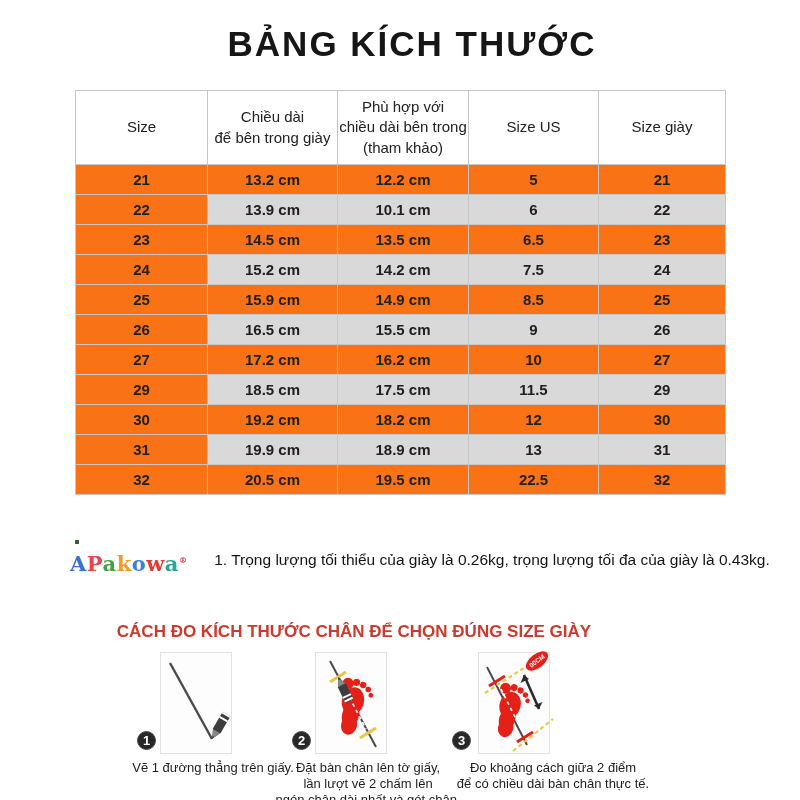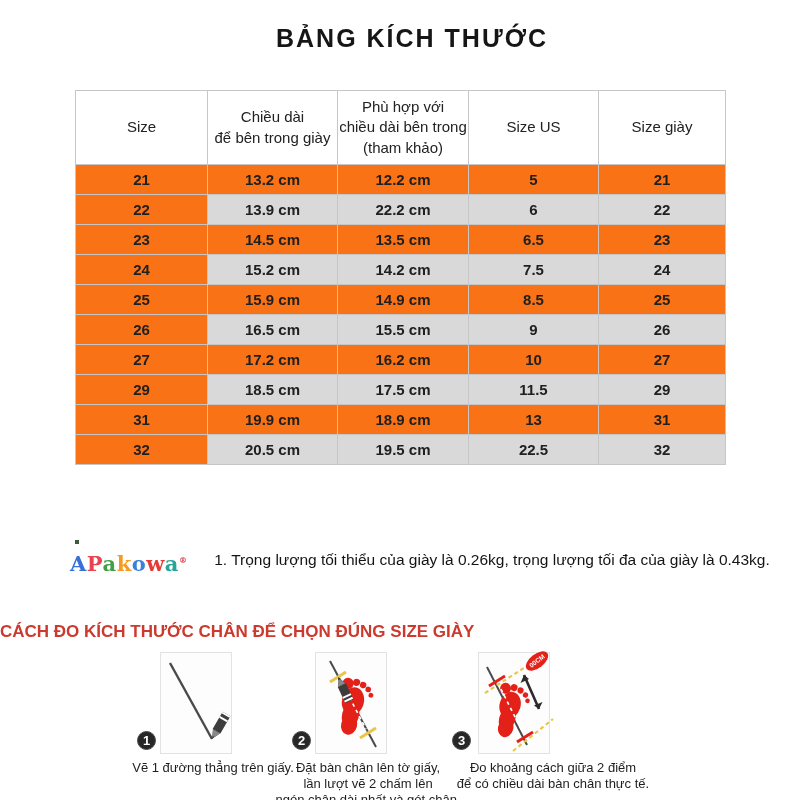--- a/index.html
+++ b/index.html
@@ -6,21 +6,21 @@
   html,body { width:800px; height:800px; }
   body {
     font-family:"Liberation Sans", sans-serif;
     background:#ffffff;
     color:#1d1d1d;
     position:relative;
     overflow:hidden;
   }
   .page-title {
     position:absolute; top:24px; left:0; width:800px;
-    text-align:center; font-size:25px; font-weight:bold;
+    text-align:center; font-size:35px; font-weight:bold;
     letter-spacing:2px; color:#161616;padding-left:24px;
   }
   .table-wrap { position:absolute; left:75px; top:90px; width:650px; }
   table.size-table {
     width:650px; border-collapse:collapse; table-layout:fixed;
     font-size:15px;
   }
   table.size-table th, table.size-table td {
     border:1px solid #c6c6c6; text-align:center; vertical-align:middle;
     padding:0; overflow:hidden;
@@ -49,21 +49,21 @@
   .notes {
     position:absolute; left:175px; top:548px; width:570px;
     font-size:15.5px; line-height:1.6; color:#141414;
     text-align:center;
     margin-left:32px;
   }
   .notes p { white-space:pre-line; }
 
   .measure-heading {
     position:absolute; top:622px; left:0; width:708px;
-    font-size:17px; font-weight:bold;
+    text-align:center; font-size:17px; font-weight:bold;
   }
 
   .step { position:absolute; top:648px; }
   .step-1 { left:110px; width:190px; }
   .step-2 { left:265px; width:190px; }
   .step-3 { left:440px; width:210px; }
   .paper {
     position:absolute; top:4px;
     width:72px; height:102px; background:#fdfdfd;
     border:1px solid #e2e2e2;
@@ -118,21 +118,21 @@
         <tr>
           <td>21</td>
           <td>13.2 cm</td>
           <td>12.2 cm</td>
           <td>5</td>
           <td>21</td>
         </tr>
         <tr>
           <td>22</td>
           <td>13.9 cm</td>
-          <td>22.2 cm</td>
+          <td>10.1 cm</td>
           <td>6</td>
           <td>22</td>
         </tr>
         <tr>
           <td>23</td>
           <td>14.5 cm</td>
           <td>13.5 cm</td>
           <td>6.5</td>
           <td>23</td>
         </tr>
@@ -163,20 +163,27 @@
           <td>16.2 cm</td>
           <td>10</td>
           <td>27</td>
         </tr>
         <tr>
           <td>29</td>
           <td>18.5 cm</td>
           <td>17.5 cm</td>
           <td>11.5</td>
           <td>29</td>
+        </tr>
+        <tr>
+          <td>30</td>
+          <td>19.2 cm</td>
+          <td>18.2 cm</td>
+          <td>12</td>
+          <td>30</td>
         </tr>
         <tr>
           <td>31</td>
           <td>19.9 cm</td>
           <td>18.9 cm</td>
           <td>13</td>
           <td>31</td>
         </tr>
         <tr>
           <td>32</td>

